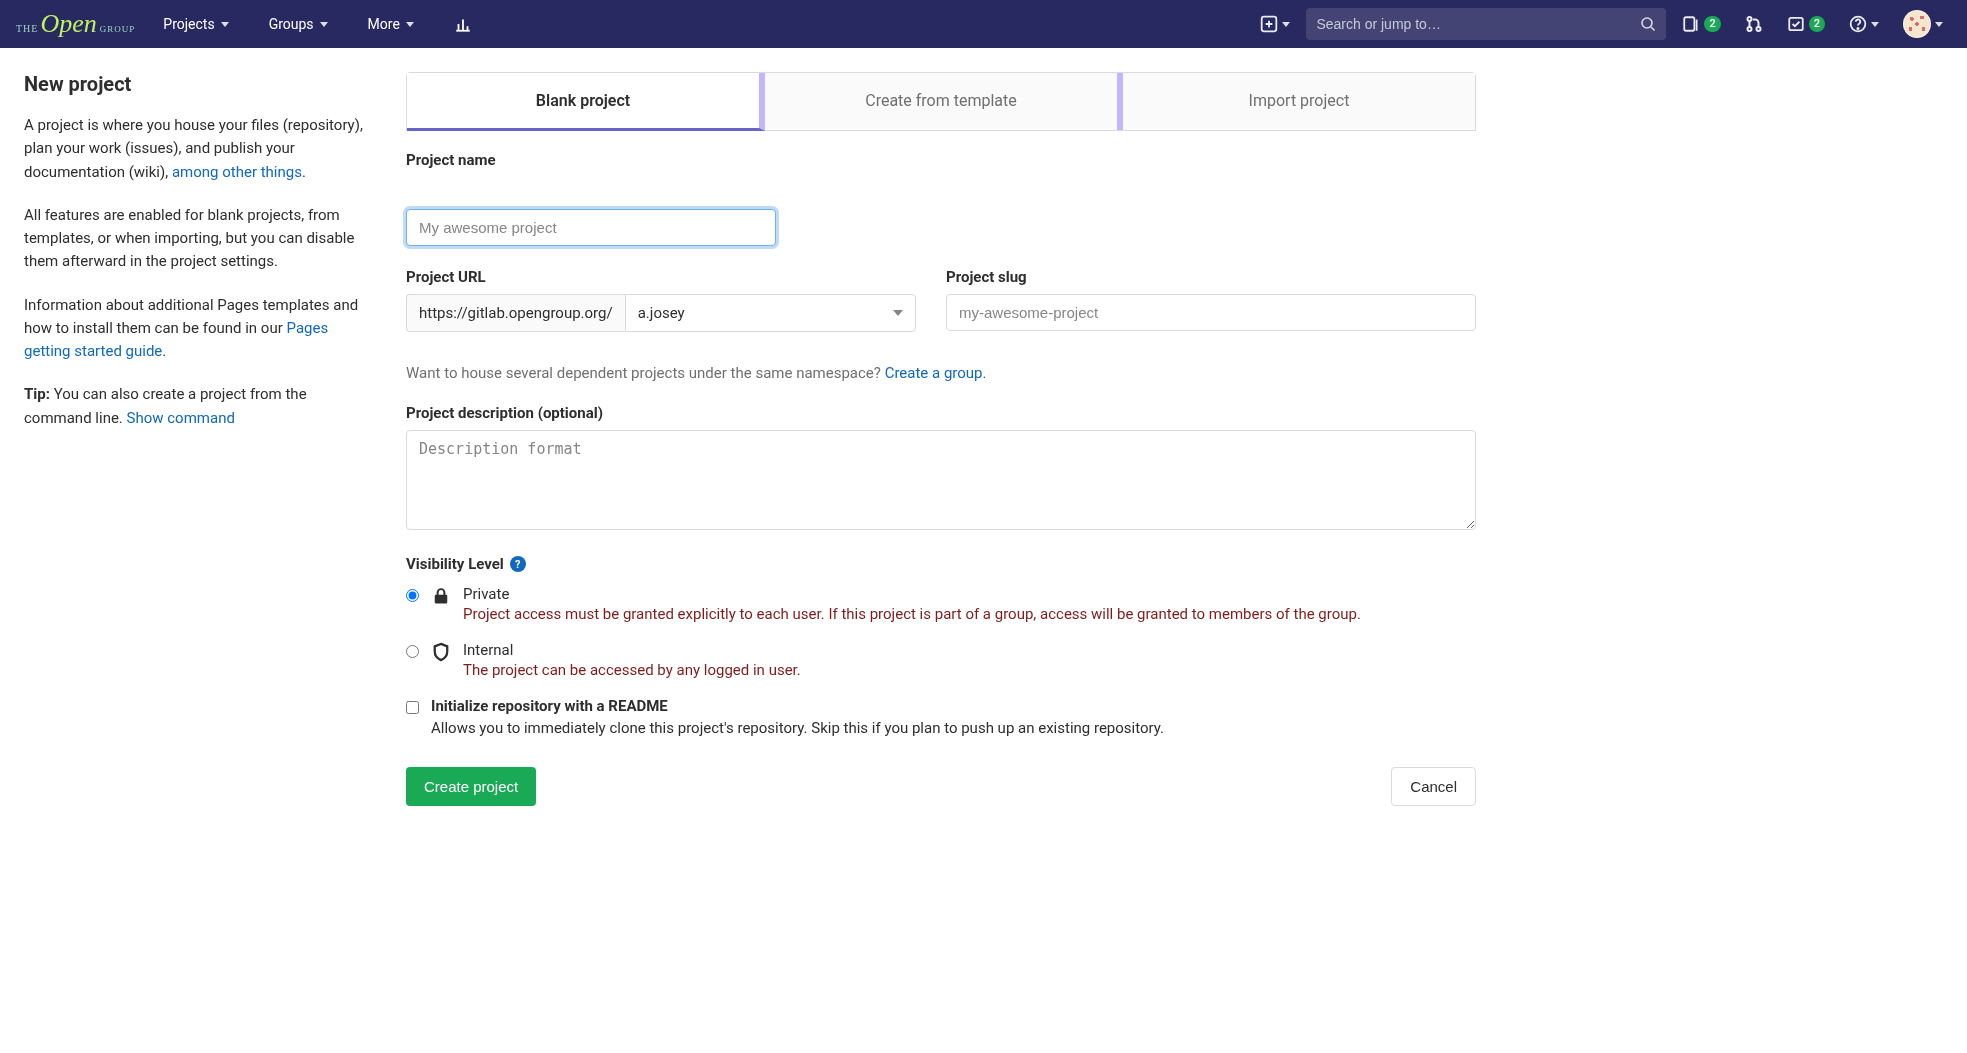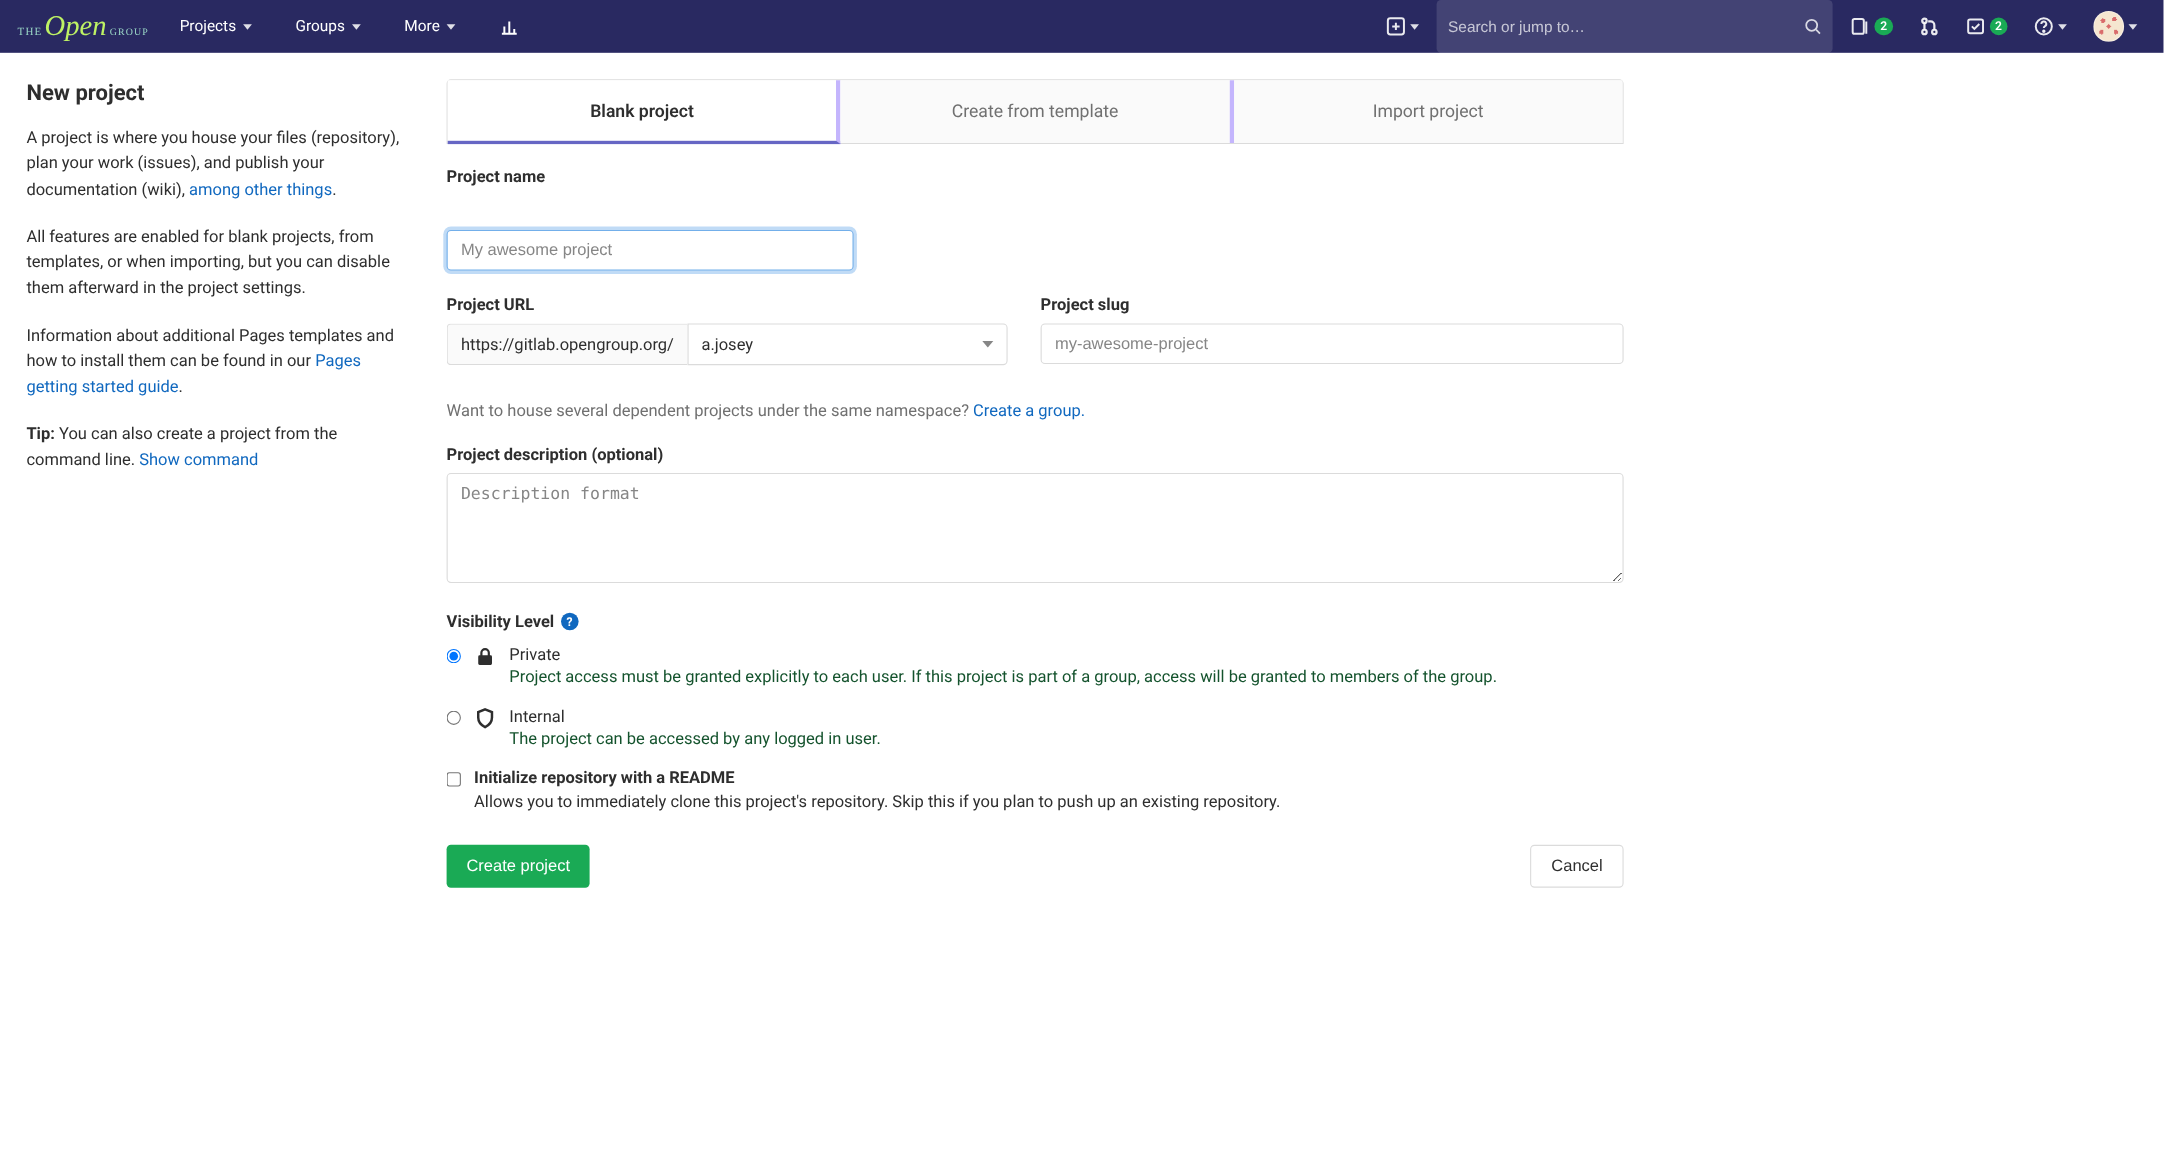--- a/index.html
+++ b/index.html
@@ -29,21 +29,21 @@
   .nav-item {
     color: #fff; padding: 8px 10px; border-radius: 4px;
     display: flex; align-items: center; gap: 6px;
     font-size: 14px; cursor: pointer;
   }
   .chev { width:0;height:0;border-left:4px solid transparent;border-right:4px solid transparent;border-top:5px solid rgba(255,255,255,0.85); }
   .nav-spacer { flex: 1; }
   .search-wrap {
     display:flex; align-items:center;
     background: rgba(255,255,255,0.12);
-    border-radius: 4px; height: 48px; width: 360px;
+    border-radius: 4px; height: 32px; width: 360px;
     padding: 0 10px;
   }
   .search-input {
     flex:1; background:transparent; border:none; outline:none;
     color:#fff; font-size:14px;
   }
   .search-input::placeholder { color: rgba(255,255,255,0.7); }
   .nav-icon-btn { color: rgba(255,255,255,0.9); display:flex; align-items:center; gap:4px; padding:6px 8px; border-radius:4px; cursor:pointer; position:relative;}
   .badge {
     background:#1aaa55; color:#fff; font-size:11px; font-weight:600;
@@ -74,21 +74,21 @@
   .sidebar a { color:#1068bf; text-decoration:none; cursor:pointer; }
   .sidebar strong { font-weight:700; }
 
   .main { flex:1; }
 
   
   .tabs { display:flex; border:1px solid #dbdbdb; border-radius: 4px 4px 0 0; }
   .tab {
     flex:1; text-align:center; padding: 18px 10px;
     font-size:16px; color:#707070; cursor:pointer;
-    background:#fafafa; border-right:4px solid #c4b5fd;
+    background:#fafafa; border-right:6px solid #c4b5fd;
   }
   .tab:last-child { border-right:none; }
   .tab.active {
     background:#fff; color:#2e2e2e; font-weight:600;
     border-bottom: 3px solid #6666c4;
     margin-bottom:-1px;
   }
 
   .form { padding: 20px 0 0 0; }
   .field { margin-bottom: 22px; }
@@ -117,21 +117,21 @@
 
   .vis-title { font-weight:700; font-size:15px; display:flex; align-items:center; gap:6px; margin-bottom:12px;}
   .vis-help {
     width:16px;height:16px;border-radius:50%;background:#1068bf;color:#fff;
     font-size:11px;font-weight:700;display:inline-flex;align-items:center;justify-content:center;
   }
   .radio-row { display:flex; gap:12px; margin-bottom:18px; align-items:flex-start;}
   .radio-row input { margin-top:4px; flex-shrink:0; }
   .radio-icon { flex-shrink:0; margin-top:1px;}
   .radio-body .r-label { font-size:15px; color:#2e2e2e; }
-  .radio-body .r-desc  { font-size:15px; color:#14532d; margin-top:2px;}
+  .radio-body .r-desc  { font-size:15px; color:#7f1d1d; margin-top:2px;}
   .check-row { display:flex; gap:12px; align-items:flex-start;}
   .check-row input { margin-top:4px;}
   .check-row .c-label { font-weight:700; font-size:15px;}
   .check-row .c-desc  { font-size:15px; margin-top:4px;}
 
   .actions { display:flex; justify-content:space-between; margin-top:30px;}
   .btn-primary {
     background:#1aaa55; color:#fff; border:none; border-radius:4px;
     padding:10px 18px; font-size:15px; font-weight:500; cursor:pointer;
   }

